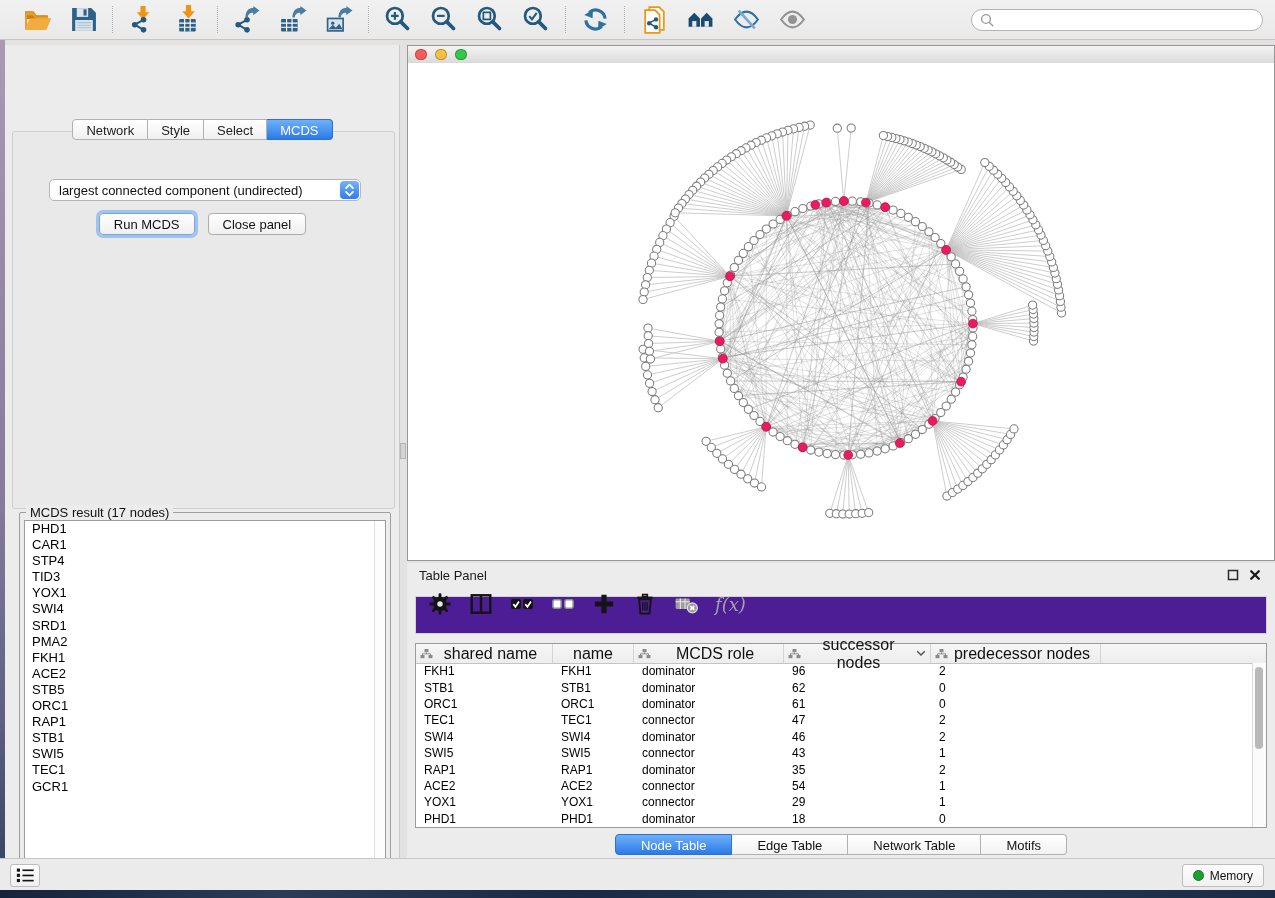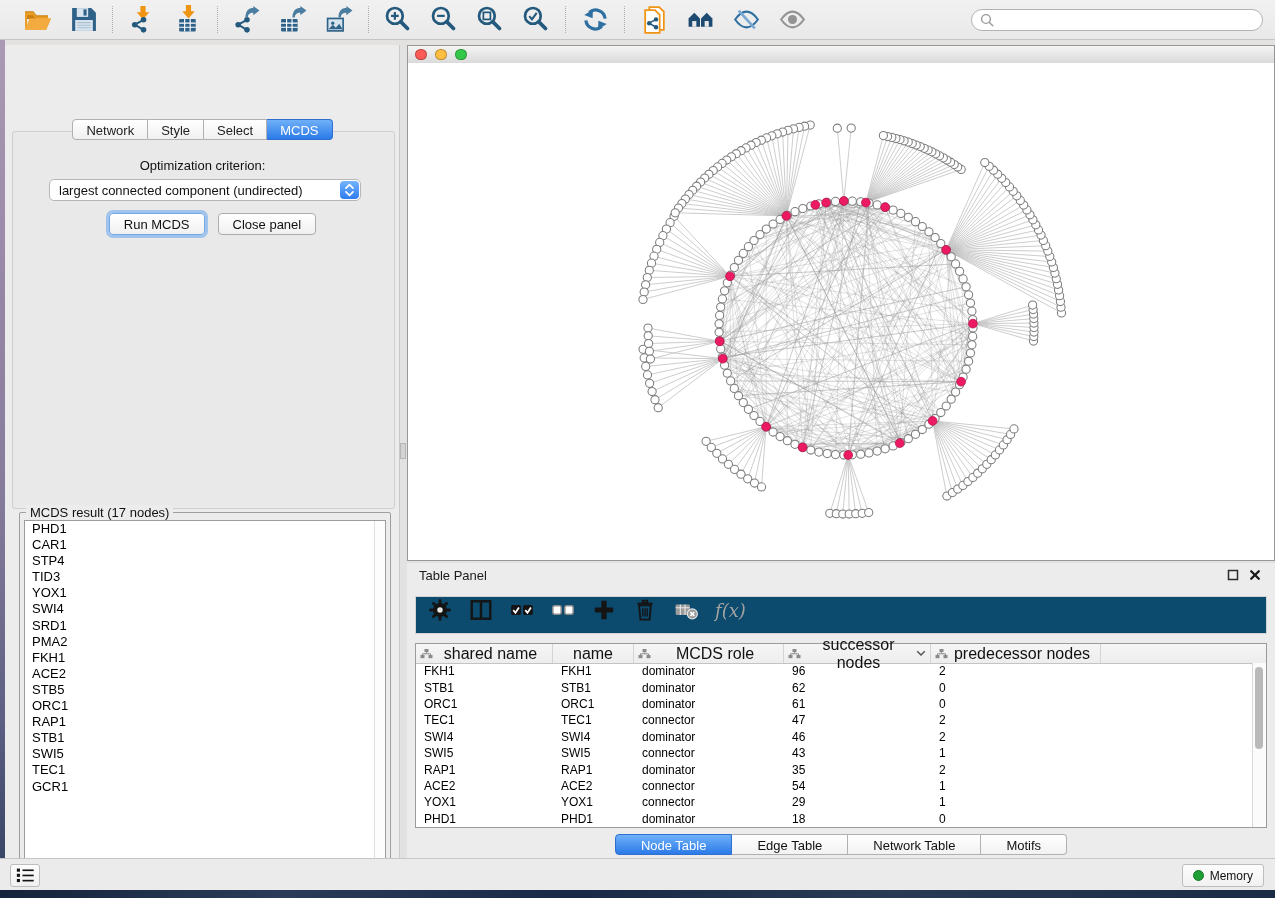--- a/index.html
+++ b/index.html
@@ -41,21 +41,21 @@
     border:1px solid #b1b1b1;border-left:none;cursor:pointer;font-family:"Liberation Sans",sans-serif}
   .cp-tab:first-child{border-left:1px solid #b1b1b1;border-radius:4px 0 0 4px}
   .cp-tab:last-child{border-radius:0 4px 4px 0}
   .cp-tab.sel{background:linear-gradient(#6fb0f8,#2b7ae8);color:#fff;border-color:#2e6fd0}
   .opt-label{position:absolute;left:0;top:113px;width:395px;text-align:center;font-size:13px;color:#111}
   .combo{position:absolute;left:44px;top:134px;width:312px;height:22px;background:#fff;
     border:1px solid #b6b6b6;border-radius:5px;display:flex;align-items:center;cursor:pointer;box-sizing:border-box}
   .combo .val{flex:1;font-size:13px;color:#111;padding-left:9px;white-space:nowrap}
   .combo .step{width:19px;height:18px;margin-right:1px;border-radius:4px;
     background:linear-gradient(#74b3fb,#2f7cf0);display:flex;align-items:center;justify-content:center}
-  .btnrow{position:absolute;left:10px;top:168px;width:395px;display:flex;justify-content:center;gap:13px}
+  .btnrow{position:absolute;left:0;top:168px;width:395px;display:flex;justify-content:center;gap:13px}
   .pushbtn{height:22px;padding:0 14px;font-size:13px;color:#111;background:linear-gradient(#ffffff,#f0f0f0);
     border:1px solid #adadad;border-radius:4px;cursor:pointer;font-family:"Liberation Sans",sans-serif}
   .pushbtn.focus{box-shadow:0 0 0 3px rgba(110,170,240,.6);border-color:#74a8e0}
   .groupbox{position:absolute;left:14px;top:467px;width:370px;height:370px;border:1px solid #9f9f9f;border-radius:2px}
   .groupbox .legend{position:absolute;left:6px;top:-8px;background:#ececec;padding:0 4px;font-size:13px;color:#111}
   .mcds-list{position:absolute;left:4px;top:7px;right:4px;bottom:4px;background:#fff;border:1px solid #9c9c9c;overflow:hidden}
   .mcds-list .track{position:absolute;top:0;right:0;width:10px;height:100%;border-left:1px solid #e0e0e0;background:#fdfdfd}
   .mcds-item{font-size:13px;line-height:16.1px;padding-left:7px;color:#000}
   
   .vsplit{position:absolute;left:400px;top:45px;width:7px;height:813px;background:#e2e2e2}
@@ -67,21 +67,21 @@
     display:flex;align-items:center;position:relative}
   .lights{display:flex;gap:8.5px;padding-left:7px}
   .light{width:11.5px;height:11.5px;border-radius:50%;border:.5px solid rgba(0,0,0,.25);box-sizing:border-box;cursor:pointer;padding:0}
   .light.red{background:#fc5b57}.light.yellow{background:#fdbe41}.light.green{background:#34c84a}
   .net-title{position:absolute;left:0;right:0;text-align:center;font-size:12px;color:#2a2a2a}
   .net-canvas{position:absolute;left:0;top:17px;right:0;bottom:0;background:#fff}
   .net-canvas svg{display:block}
   
   .tpanel{position:absolute;left:407px;top:563px;width:868px;height:295px;background:#ececec;box-sizing:border-box}
   .tp-toolbar{position:absolute;left:8px;top:33px;width:852px;height:38px;box-sizing:border-box;
-    background:#0c4a6e;border:1px solid #d2d2d2;display:flex;align-items:flex-start;gap:17px;padding:0 12px}
+    background:#4c1d95;border:1px solid #d2d2d2;display:flex;align-items:flex-end;gap:17px;padding:16px 12px}
   .tp-tool{border:none;background:none;padding:0;display:flex;align-items:center;justify-content:center;cursor:pointer;height:26px}
   .tp-tool.disabled{cursor:default}
   .fx-label{font-family:"DejaVu Serif",serif;font-style:italic;font-size:18px;color:#a3a3a3}
   .grid{position:absolute;left:8px;top:80px;width:852px;height:185px;box-sizing:border-box;
     background:#fff;border:1px solid #9b9b9b;font-size:12px}
   .grid-head{display:flex;height:19px;background:linear-gradient(#f6f6f6,#ededed);border-bottom:1px solid #c4c4c4}
   .gh-cell{display:flex;align-items:center;box-sizing:border-box;border-right:1px solid #d4d4d4;padding:0 4px;color:#111}
   .gh-cell .lbl{flex:1;text-align:center;font-size:16px}
   .grid-body{position:absolute;left:0;top:19px;right:13px;bottom:0;overflow:hidden}
   .grow{display:flex;height:16.4px;align-items:center}
@@ -275,21 +275,20 @@
 </div>
 
 <div class="cpanel">
   <div class="cp-content"></div>
   <div class="cp-tabs" id="cp-tabs">
       <button class="cp-tab">Network</button>
       <button class="cp-tab">Style</button>
       <button class="cp-tab">Select</button>
       <button class="cp-tab sel">MCDS</button>
     </div>
-  <div class="opt-label">Optimization criterion:</div>
   <div class="combo">
     <span class="val">largest connected component (undirected)</span>
     <span class="step">
       <svg width="13" height="14" viewBox="0 0 13 14">
           <path d="M3 5.2L6.5 1.6 10 5.2M3 8.8l3.5 3.6L10 8.8" stroke="#fff" stroke-width="1.7" fill="none" stroke-linecap="round" stroke-linejoin="round"></path>
         </svg>
     </span>
   </div>
   <div class="btnrow">
     <button class="pushbtn focus">Run MCDS</button>

